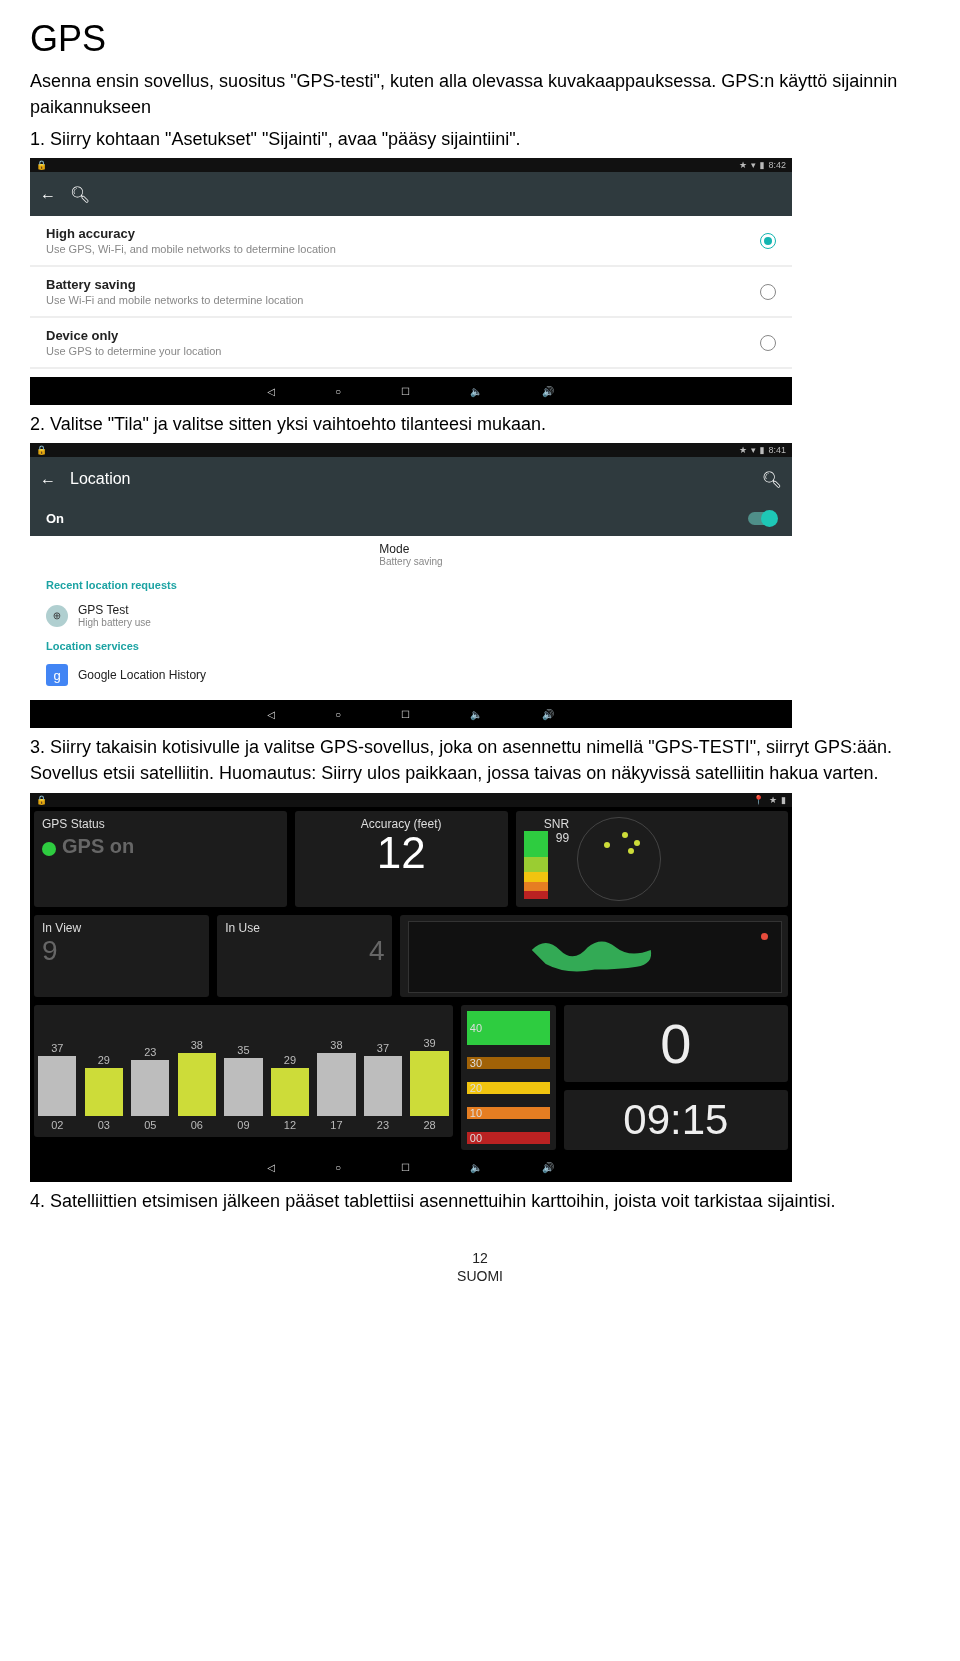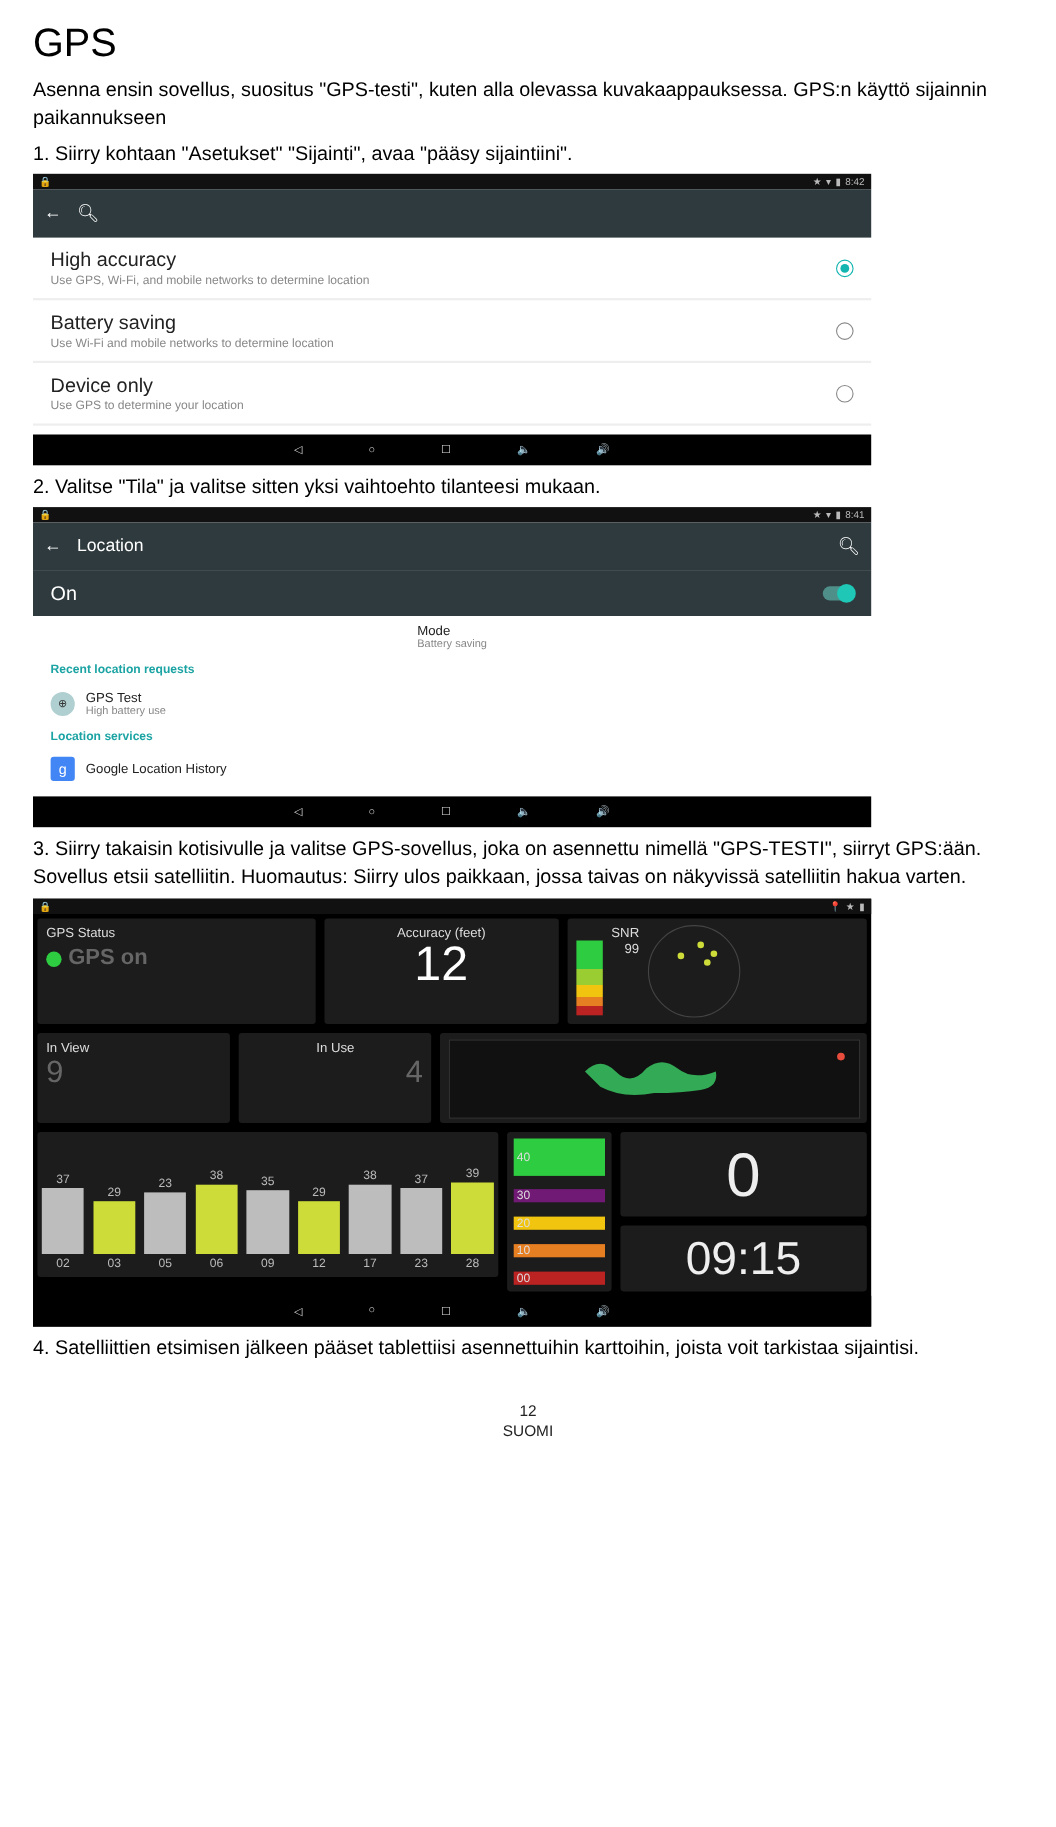--- a/index.html
+++ b/index.html
@@ -7,21 +7,21 @@
   .heading1{font-size:36px;font-weight:normal;margin:0 0 8px 0}
   .para{font-size:18px;line-height:1.45;margin:6px 0}
   
   .scr{width:762px;margin:6px 0;font-family:Arial,sans-serif;position:relative}
   .statusbar{height:14px;background:#111;display:flex;align-items:center;padding:0 6px;color:#bbb;font-size:9px;justify-content:space-between}
   .statusbar .right{display:flex;gap:4px;align-items:flex-end}
   .appbar{background:#2f3a3e;height:44px;display:flex;align-items:center;color:#fff;padding:0 10px;gap:14px;font-size:16px}
   .appbar .back{font-size:16px}
   .appbar .title{flex:1}
   .setting-row{display:flex;align-items:center;justify-content:space-between;padding:10px 16px;border-bottom:2px solid #eee}
-  .label-col .t{font-weight:normal;font-size:18px;color:#222}
+  .label-col .t{font-weight:bold;font-size:13px;color:#222}
   .label-col .s{font-size:11px;color:#888;margin-top:2px}
   .radio{width:14px;height:14px;border:1px solid #888;border-radius:50%;background:#fff;display:inline-block;position:relative}
   .radio.on{border-color:#13b5b1}
   .radio.on:before{content:"";position:absolute;inset:3px;border-radius:50%;background:#13b5b1}
   .navbar{background:#000;height:28px;display:flex;justify-content:center;align-items:center;gap:60px;color:#ddd;font-size:10px;margin-top:8px}
   .toggle{width:28px;height:13px;background:#4f8f89;border-radius:7px;position:relative}
   .toggle:after{content:"";position:absolute;right:-2px;top:-2px;width:17px;height:17px;background:#1ec7b6;border-radius:50%}
   .sect-label{color:#1ca3a3;font-size:11px;font-weight:bold;padding:6px 16px}
   .list-row{display:flex;align-items:center;gap:10px;padding:6px 16px}
   .circ-ico{width:22px;height:22px;border-radius:50%;background:#b0cfd0;display:flex;align-items:center;justify-content:center;font-size:10px;color:#333}
@@ -186,40 +186,40 @@
         <div>GPS Status</div>
         <div style="margin-top:4px"><span class="dot"></span><span class="gpson">GPS on</span></div>
       </div>
       <div class="tile acc">
         <div>Accuracy (feet)</div>
         <div class="big12">12</div>
       </div>
       <div class="tile snrbox">
         <div>
           <div style="text-align:right">SNR</div>
-          <div style="display:flex;gap:20px;align-items:flex-start">
+          <div style="display:flex;gap:8px;align-items:flex-start">
             <div class="snrbar"></div>
             <div>99</div>
           </div>
         </div>
         <div class="globe">
           <div class="gdot" style="top:24px;left:26px"></div>
           <div class="gdot" style="top:14px;left:44px"></div>
           <div class="gdot" style="top:30px;left:50px"></div>
           <div class="gdot" style="top:22px;left:56px"></div>
         </div>
       </div>
     </div>
     <div class="row2">
       <div class="tile iv">
         <div>In View</div>
         <div style="font-size:28px;color:#666">9</div>
       </div>
       <div class="tile iu">
-        <div style="text-align:center">In Use</div>
+        <div style="text-align:left">In Use</div>
         <div style="font-size:28px;color:#666;text-align:right">4</div>
       </div>
       <div class="tile map">
         <div class="mapbox">
           <svg width="100%" height="100%" viewBox="0 0 100 50">
               <path d="M5 20 Q15 10 25 20 T45 18 Q55 10 65 18 T90 20 Q92 30 80 32 T50 34 Q30 38 15 30 Z" fill="#3a5"></path>
             </svg>
         </div>
         <div class="mapdot" style="top:18px;right:20px"></div>
       </div>
@@ -267,21 +267,21 @@
             <div class="pid">23</div>
           </div>
           <div class="cbar y">
             <div class="val">39</div>
             <div class="b" style="height:65px"></div>
             <div class="pid">28</div>
           </div>
         </div>
       <div class="tile scale">
         <div class="c40">40</div>
-        <div style="background:#701a75;padding:0 3px">30</div>
+        <div style="background:#a16207;padding:0 3px">30</div>
         <div style="background:#f1c40f;padding:0 3px">20</div>
         <div style="background:#e67e22;padding:0 3px">10</div>
         <div style="background:#b22;padding:0 3px">00</div>
       </div>
       <div style="display:flex;flex-direction:column;flex:1.4">
         <div class="tile zero">
             <span>0</span>
           </div>
         <div class="tile clock">
             <span>09:15</span>

